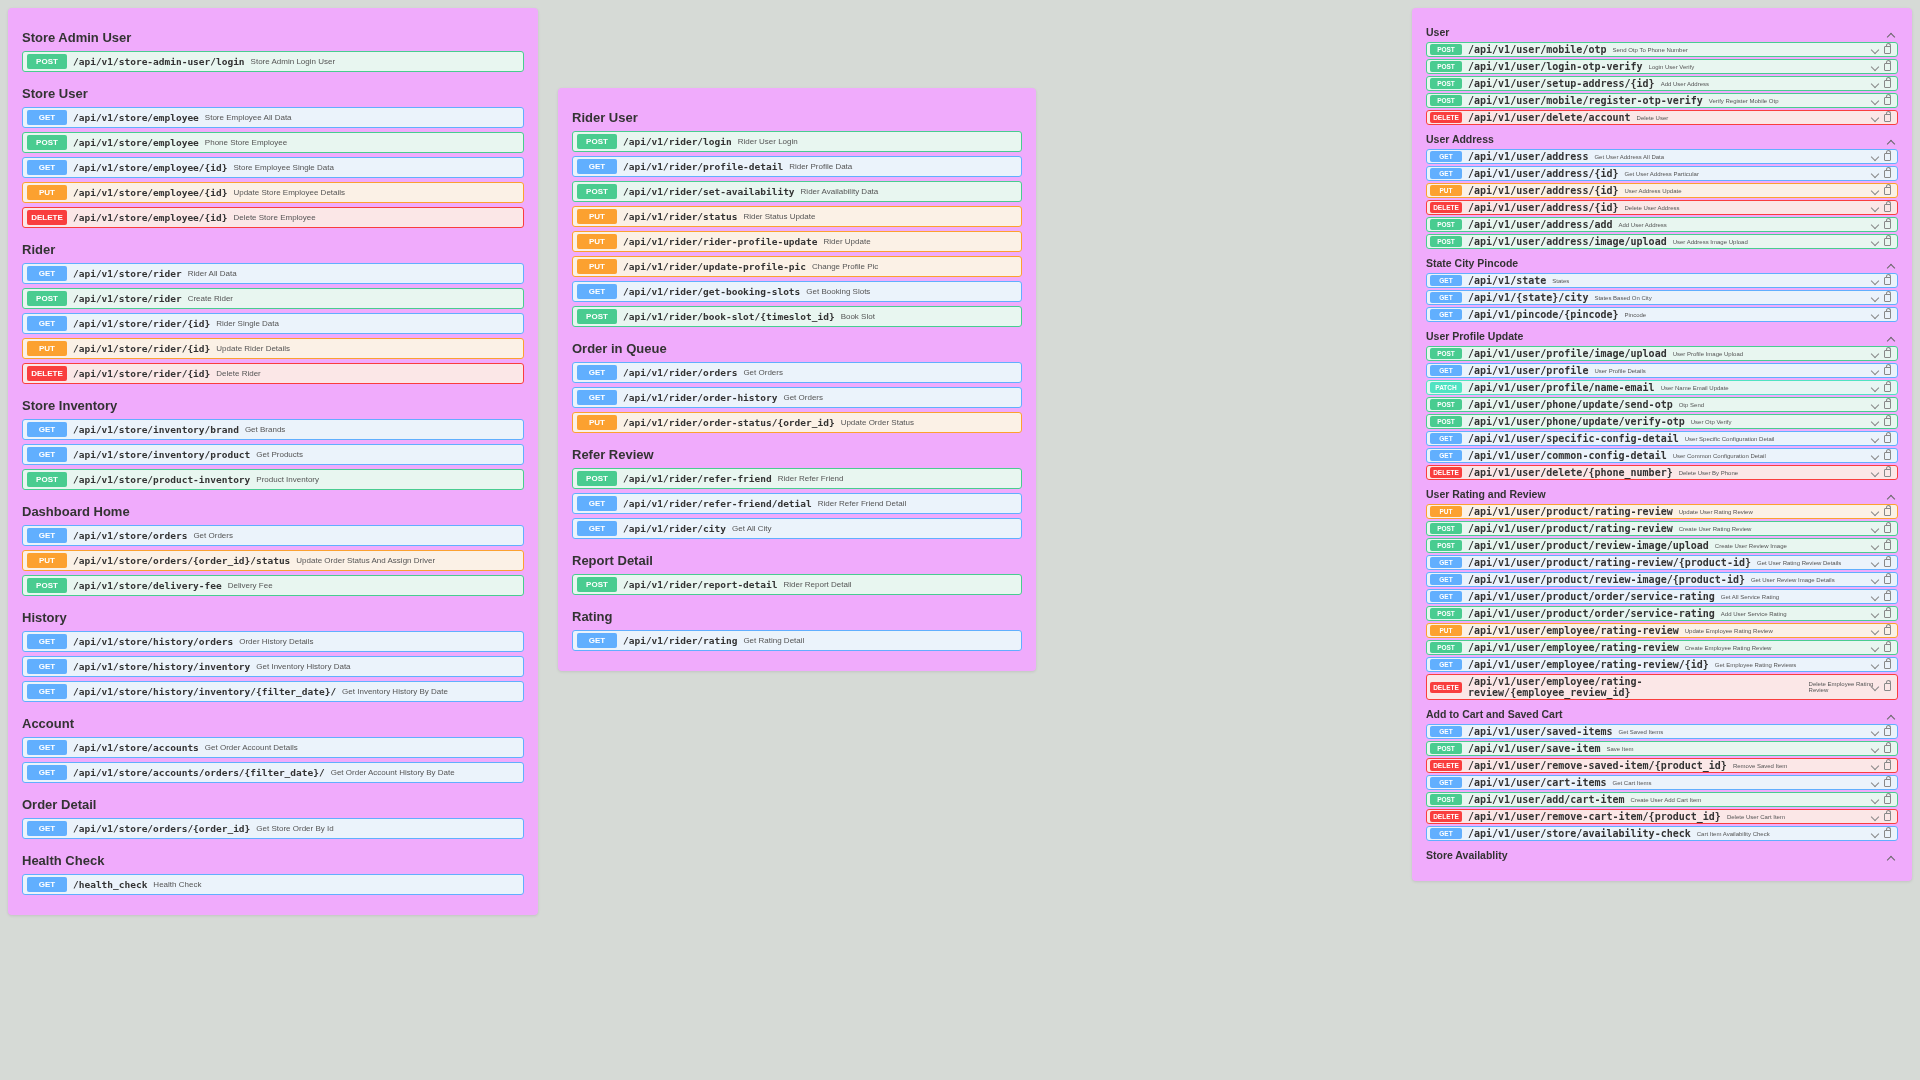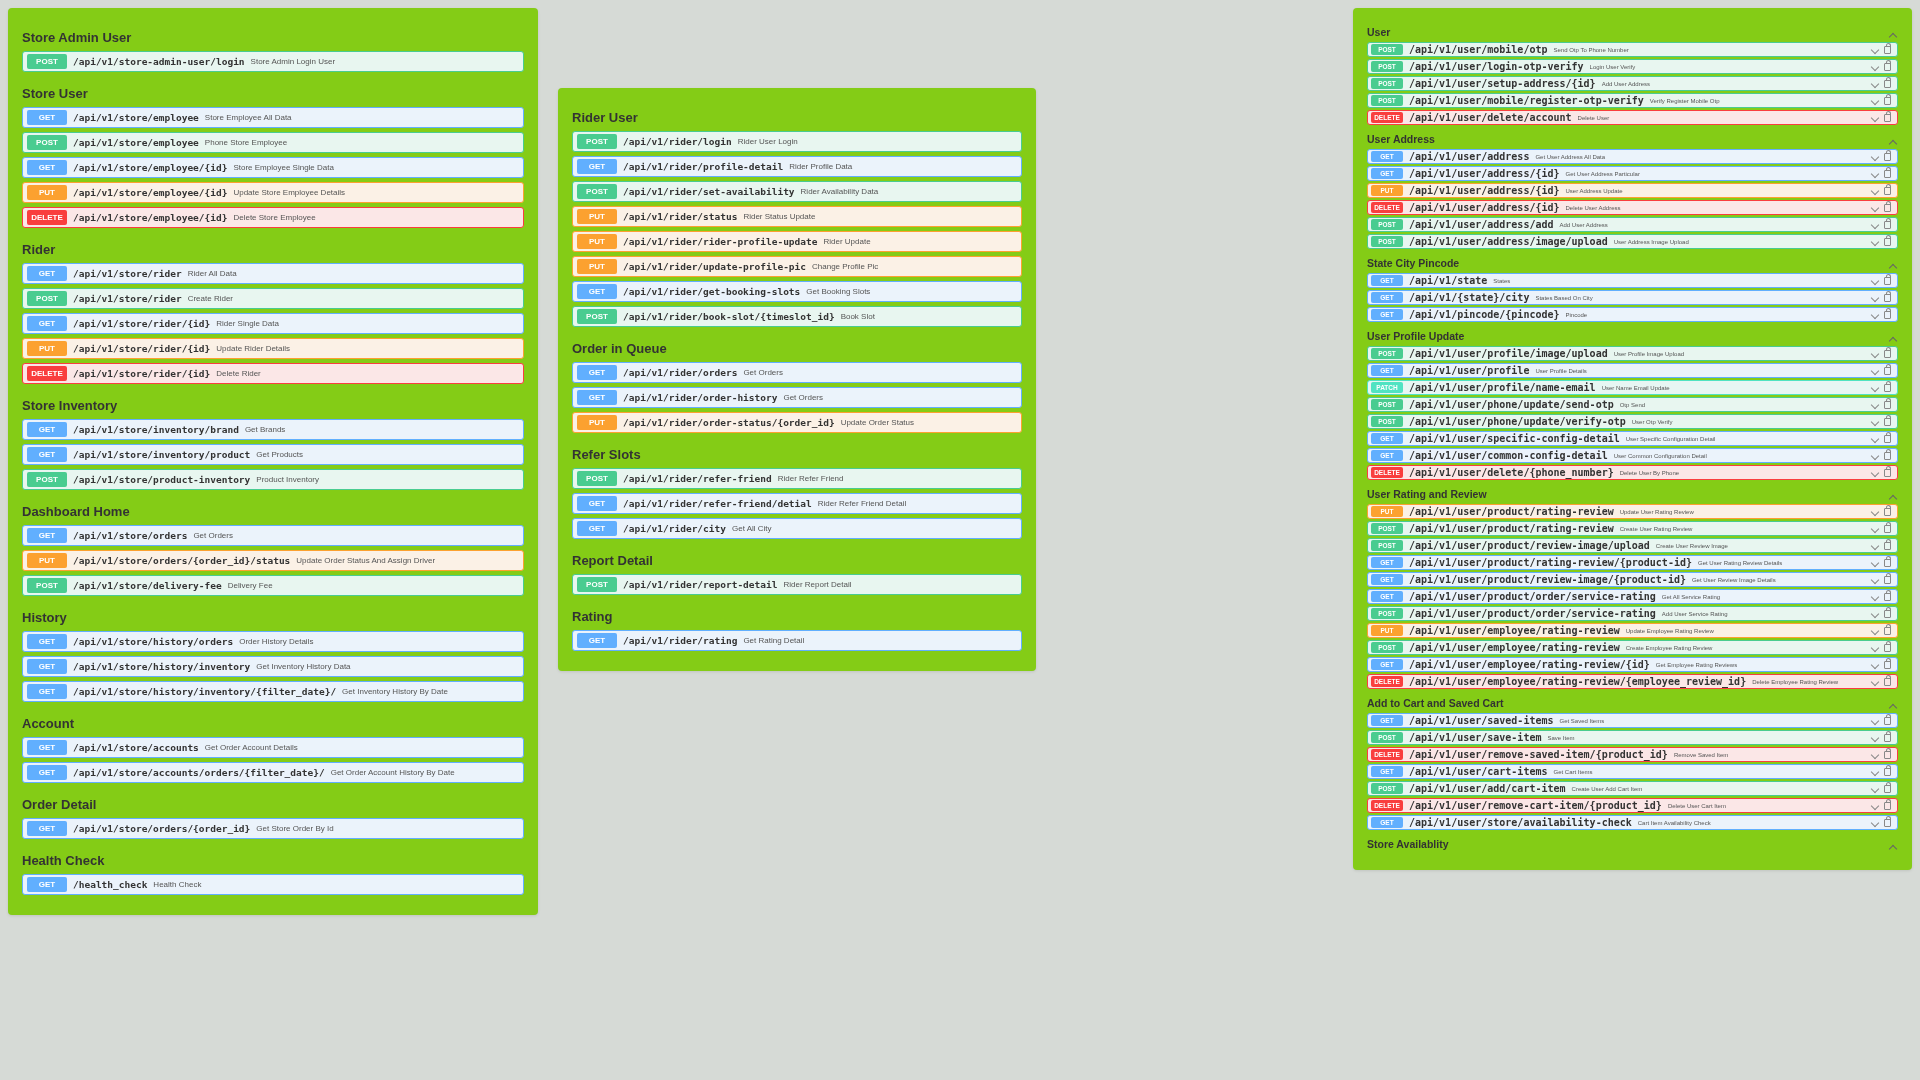--- a/index.html
+++ b/index.html
@@ -5,29 +5,28 @@
   * { box-sizing: border-box; margin: 0; padding: 0; }
   body {
     background: #d6dad6;
     font-family: -apple-system, BlinkMacSystemFont, "Segoe UI", Helvetica, Arial, sans-serif;
     padding: 8px;
     display: flex;
     gap: 20px;
     align-items: flex-start;
   }
   .panel {
-    background: #84cc16;
+    background: #f0abfc;
     border-radius: 4px;
     box-shadow: 0 1px 3px rgba(0,0,0,0.1);
     padding: 12px 14px 16px;
-    text-align: center;
   }
   .col1 { width: 530px; }
   .col2 { width: 478px; margin-top: 80px; }
-  .col3 { width: 559px; margin-left: auto; }
+  .col3 { width: 500px; margin-left: auto; }
   .section-title {
     font-size: 13px;
     font-weight: 600;
     color: #333;
     margin: 10px 0 6px;
   }
   .col3 .section-title { font-size: 10.5px; margin: 6px 0 4px; }
   .section-header { display: flex; align-items: center; justify-content: space-between; }
   .chevron {
     width: 10px; height: 10px;
@@ -325,21 +324,21 @@
       <span class="method">GET</span>
       <span class="path">/api/v1/rider/order-history</span>
       <span class="desc">Get Orders</span>
     </div>
     <div class="ep put">
       <span class="method">PUT</span>
       <span class="path">/api/v1/rider/order-status/{order_id}</span>
       <span class="desc">Update Order Status</span>
     </div>
     <div class="section-header">
-      <div class="section-title">Refer Slots</div>
+      <div class="section-title">Refer Review</div>
     </div>
     <div class="ep post">
       <span class="method">POST</span>
       <span class="path">/api/v1/rider/refer-friend</span>
       <span class="desc">Rider Refer Friend</span>
     </div>
     <div class="ep get">
       <span class="method">GET</span>
       <span class="path">/api/v1/rider/refer-friend/detial</span>
       <span class="desc">Rider Refer Friend Detail</span>

